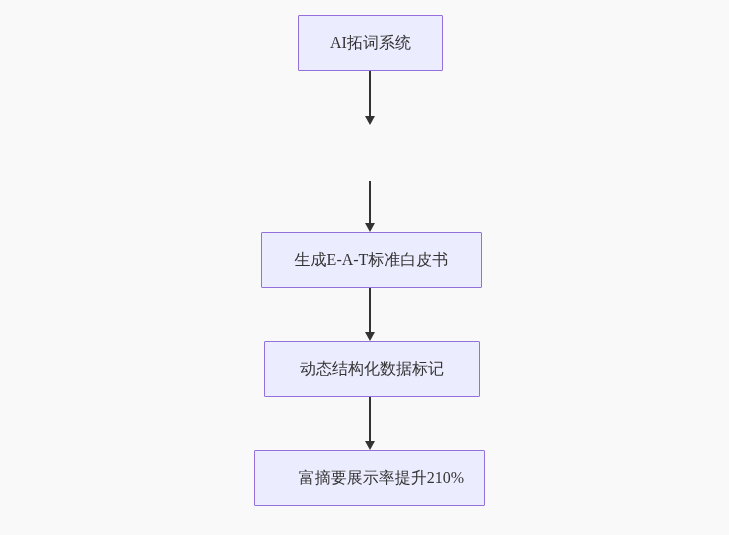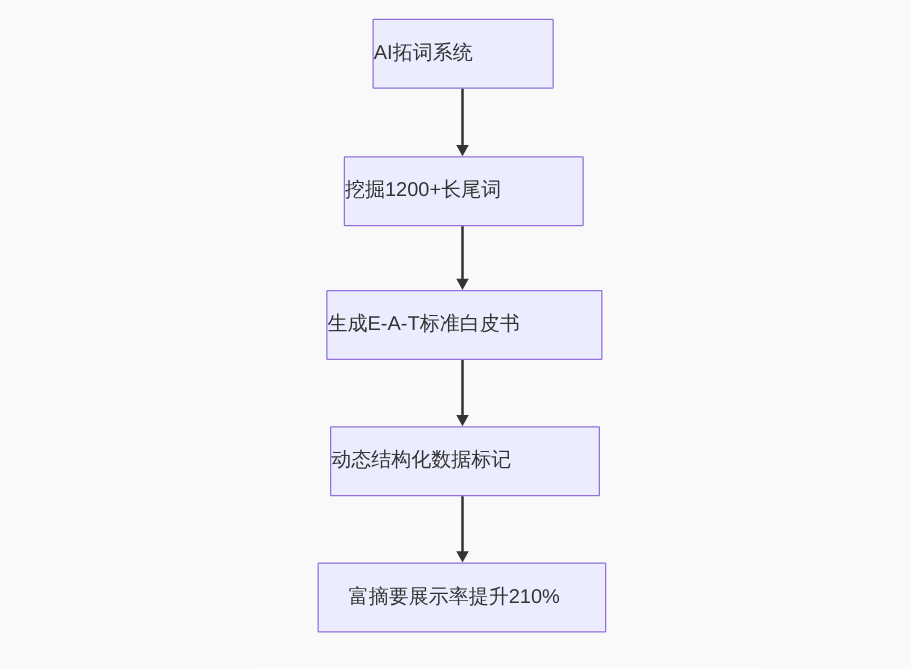--- a/index.html
+++ b/index.html
@@ -13,23 +13,25 @@
     position: relative;
     width: 729px;
     height: 535px;
     overflow: hidden;
   }
   .node {
     position: absolute;
     box-sizing: border-box;
     display: flex;
     align-items: center;
+    justify-content: center;
     border-style: solid;
     border-width: 1.5px;
     border-radius: 1px;
+    font-family: Liberation Serif, serif;
   }
   .node-label {
     font-size: 16px;
     line-height: 1.2;
     white-space: nowrap;
     text-align: center;
   }
   .edge-line {
     position: absolute;
     width: 2px;
@@ -44,23 +46,20 @@
     border-top-style: solid;
   }
 </style>
 </head>
 <body>
 
 <div id="stage" style="background: rgb(249, 249, 249); width: 729px; height: 535px;">
     <div class="node" style="left: 298px; top: 15px; width: 145px; height: 56px; background: rgb(236, 236, 255); border-color: rgb(147, 112, 219);">
       <span class="node-label" style="color: rgb(51, 51, 51);">AI拓词系统</span>
     </div>
-    <div class="node" style="left: 275px; top: 125px; width: 192px; height: 56px; background: rgb(236, 236, 255); border-color: rgb(147, 112, 219);">
-      <span class="node-label" style="color: rgb(51, 51, 51);">挖掘1200+长尾词</span>
-    </div>
     <div class="node" style="left: 261px; top: 232px; width: 221px; height: 56px; background: rgb(236, 236, 255); border-color: rgb(147, 112, 219);">
       <span class="node-label" style="color: rgb(51, 51, 51);">生成E-A-T标准白皮书</span>
     </div>
     <div class="node" style="left: 264px; top: 341px; width: 216px; height: 56px; background: rgb(236, 236, 255); border-color: rgb(147, 112, 219);">
       <span class="node-label" style="color: rgb(51, 51, 51);">动态结构化数据标记</span>
     </div>
     <div class="node" style="left: 254px; top: 450px; width: 231px; height: 56px; background: rgb(236, 236, 255); border-color: rgb(147, 112, 219);">
       <span class="node-label" style="color: rgb(51, 51, 51); margin-left: 24px;">富摘要展示率提升210%</span>
     </div>
     <div class="edge-line" style="left: 369px; top: 71px; height: 46px; background: rgb(51, 51, 51);"></div>

